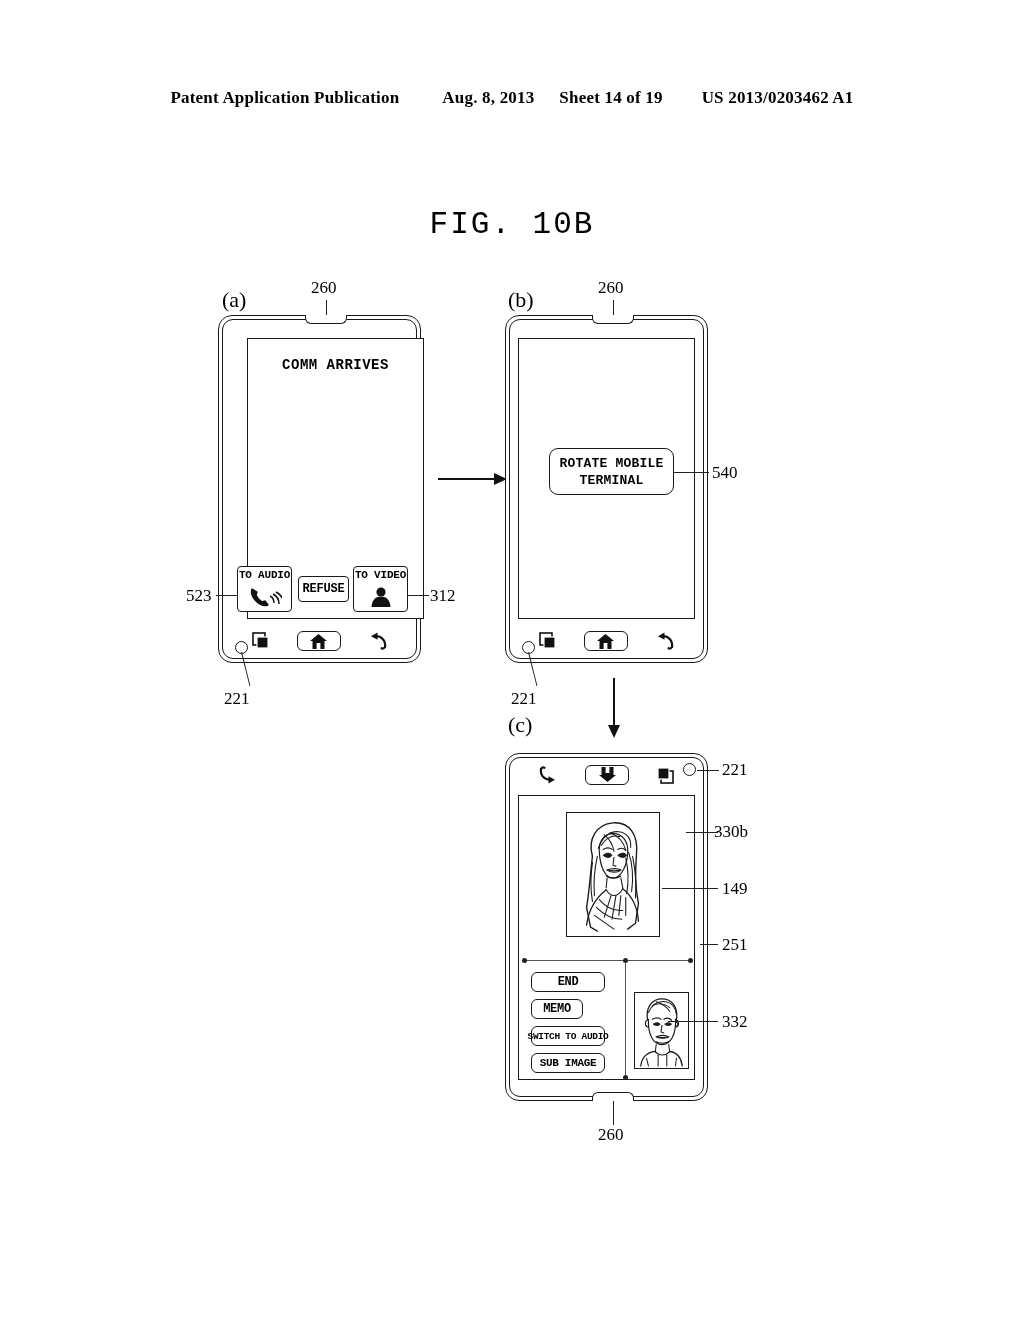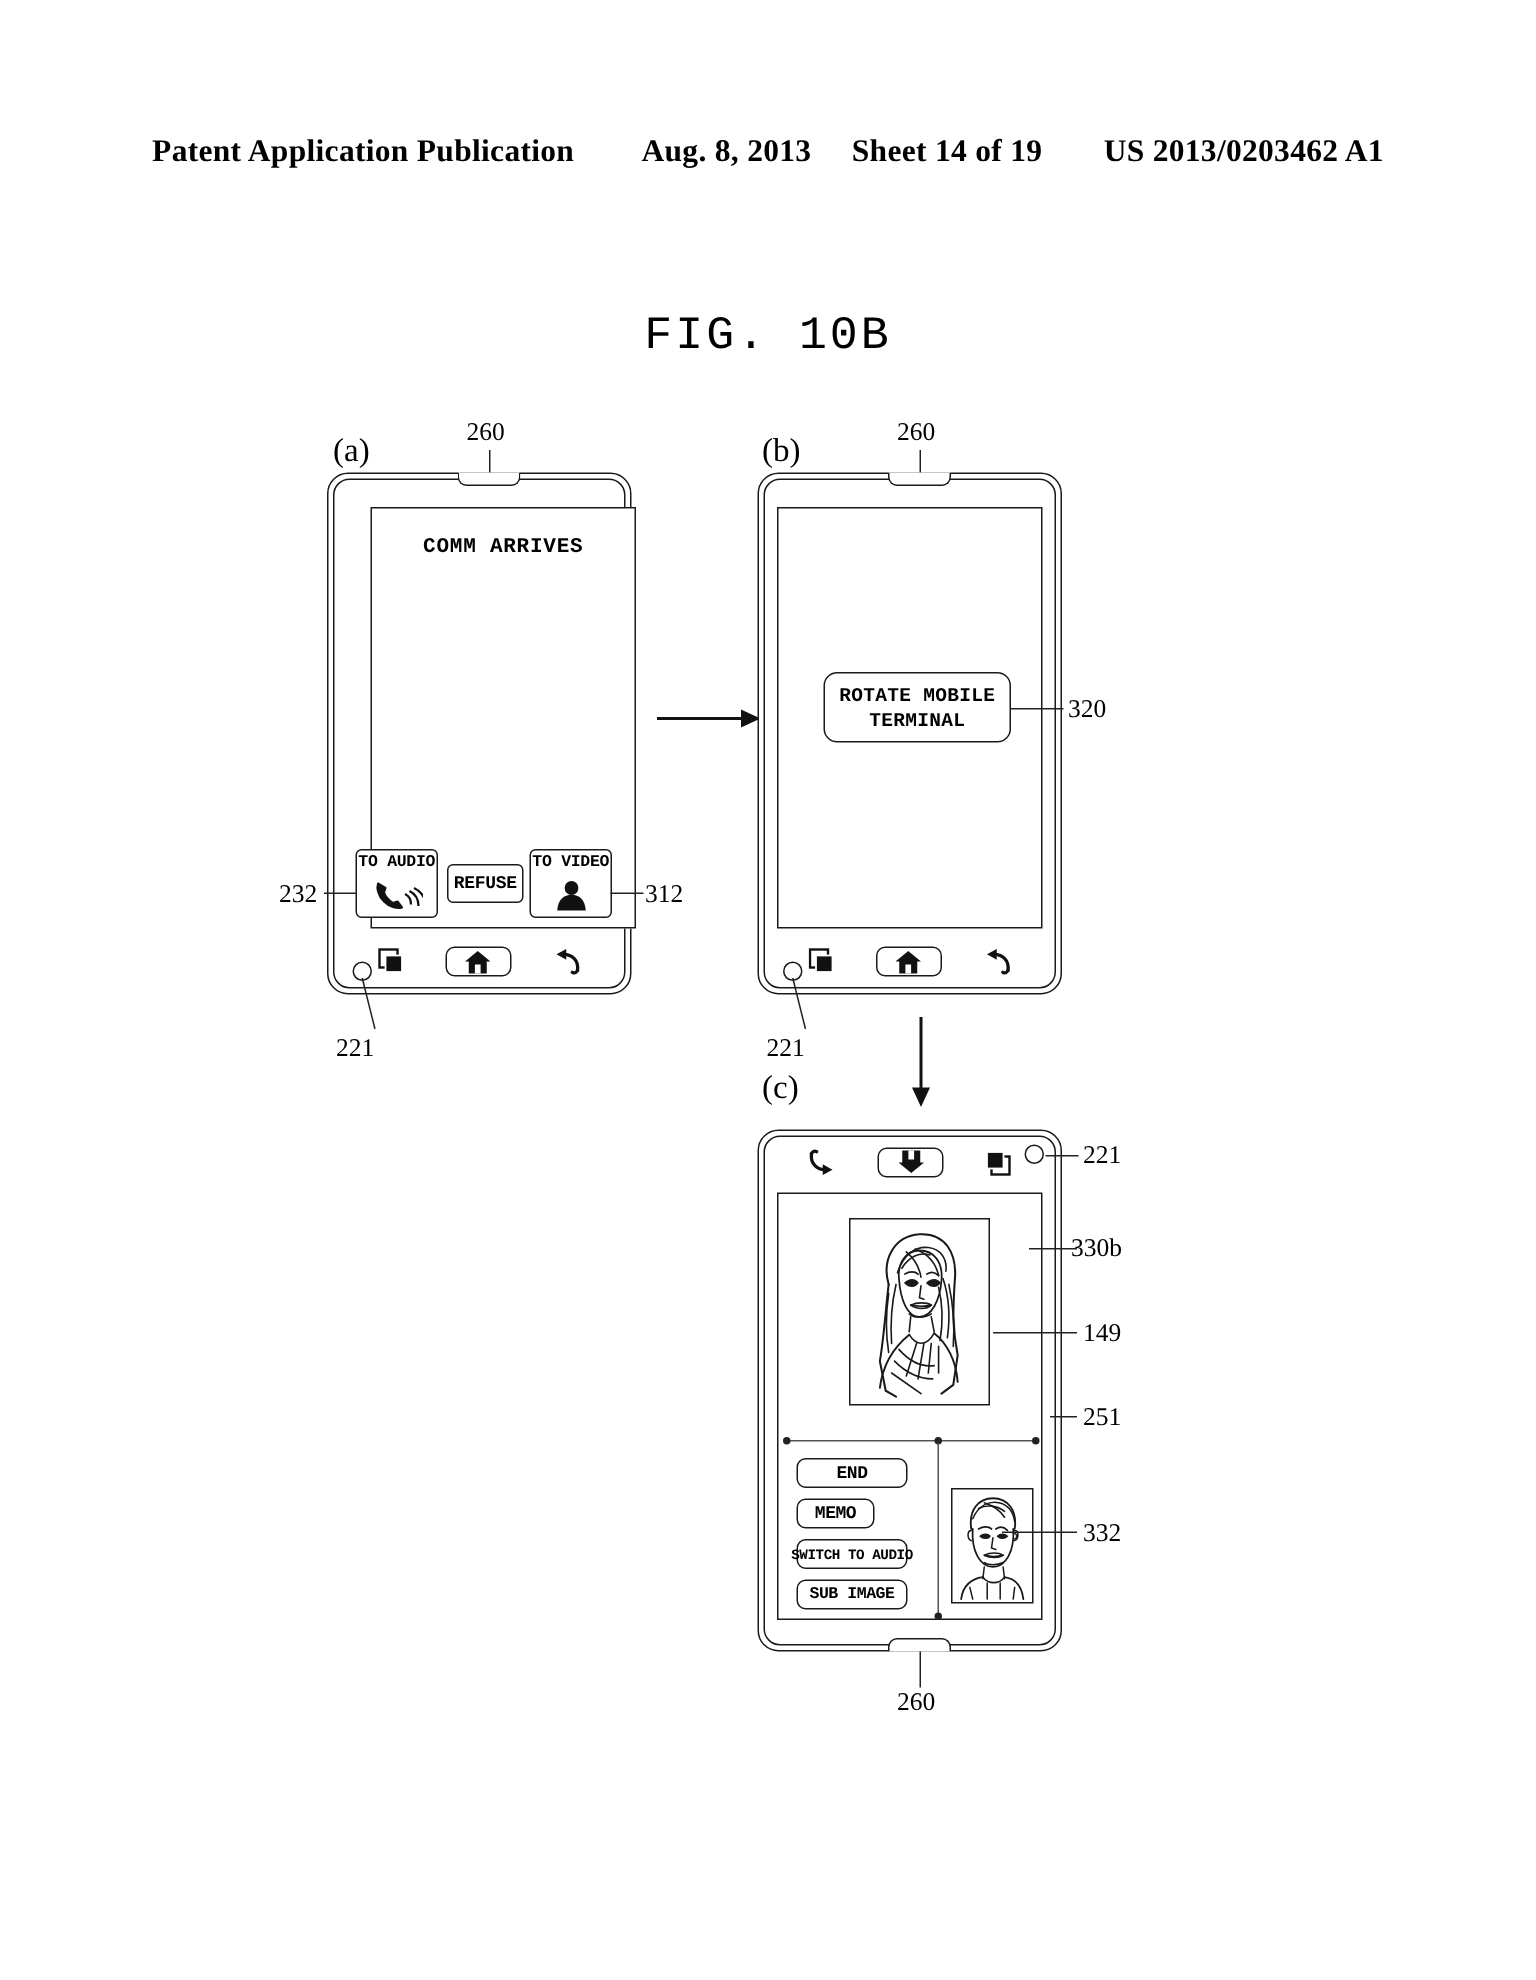--- a/index.html
+++ b/index.html
@@ -14,21 +14,21 @@
     overflow: hidden;
   }
 
   
   .pub-header {
     position: absolute;
     top: 88px; left: 0; width: 1024px;
     text-align: center;
     font-family: "Liberation Serif", serif;
     font-weight: bold;
-    font-size: 21px;
+    font-size: 17px;
     letter-spacing: 0.2px;
     white-space: nowrap;
   }
   .pub-header span { display: inline-block; }
   .hdr-gap-1 { width: 34px; }
   .hdr-gap-2 { width: 16px; }
   .hdr-gap-3 { width: 30px; }
 
   
   .fig-title {
@@ -322,21 +322,21 @@
 <div class="act-btn" style="left:353px; top:566px; width:55px; height:46px;">
   <div class="lbl">TO VIDEO</div>
   <div class="glyph">
     <svg width="28" height="22" viewBox="0 0 28 22">
       <circle cx="14" cy="6" r="4.6" fill="#111"></circle>
       <path d="M4.5 21 C5 13.5 9 10.5 14 10.5 C19 10.5 23 13.5 23.5 21 Z" fill="#111"></path>
     </svg>
   </div>
 </div>
 
-<div class="refnum" style="left:186px; top:586px;">232</div>
+<div class="refnum" style="left:186px; top:586px;">523</div>
 <div class="leader h" style="left:216px; top:595px; width:22px;"></div>
 
 <div class="refnum" style="left:430px; top:586px;">312</div>
 <div class="leader h" style="left:407px; top:595px; width:22px;"></div>
 
 <div class="navbar" style="left:238px; top:628px; width:163px; height:26px;">
   <div class="nav-icon">
     <svg width="18" height="18" viewBox="0 0 18 18">
       <rect x="1" y="1" width="12" height="12" fill="none" stroke="#111" stroke-width="1.6"></rect>
       <rect x="5" y="5" width="11" height="11" fill="#111"></rect>
@@ -379,21 +379,21 @@
 
 <div class="screen" style="left:518px; top:338px; width:177px; height:281px;"></div>
 
 <div class="rotate-dialog" style="left:549px; top:448px; width:125px; height:47px;justify-content:center;">
   <div>
     <div>ROTATE MOBILE</div>
     <div>TERMINAL</div>
   </div>
 </div>
 <div class="leader h" style="left:674px; top:472px; width:35px;"></div>
-<div class="refnum" style="left:712px; top:463px;">320</div>
+<div class="refnum" style="left:712px; top:463px;">540</div>
 
 <div class="navbar" style="left:525px; top:628px; width:163px; height:26px;">
   <div class="nav-icon">
     <svg width="18" height="18" viewBox="0 0 18 18">
       <rect x="1" y="1" width="12" height="12" fill="none" stroke="#111" stroke-width="1.6"></rect>
       <rect x="5" y="5" width="11" height="11" fill="#111"></rect>
       <rect x="5" y="5" width="11" height="11" fill="none" stroke="#fff" stroke-width="1.2"></rect>
     </svg>
   </div>
   <div class="nav-icon">

